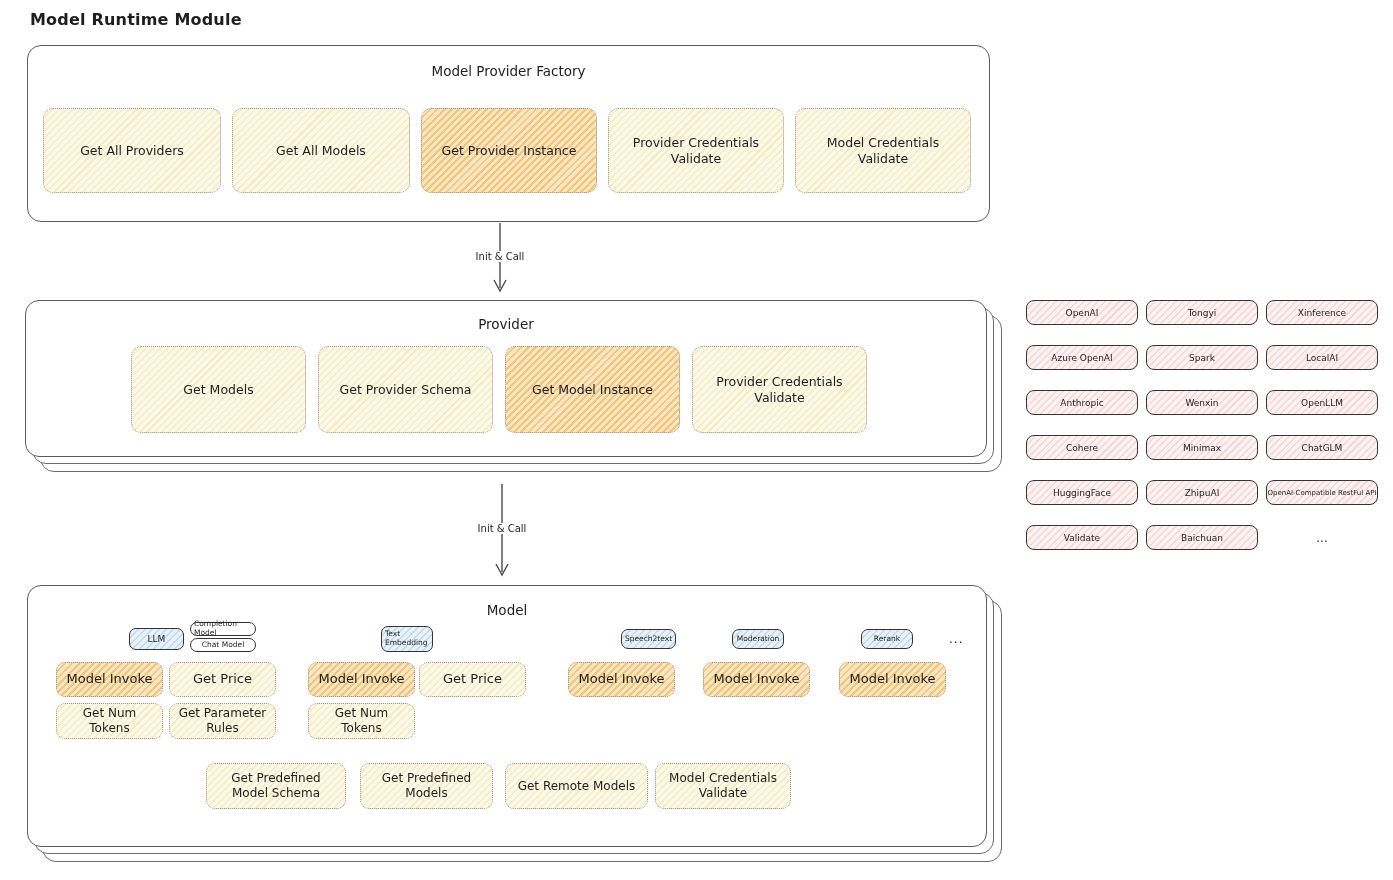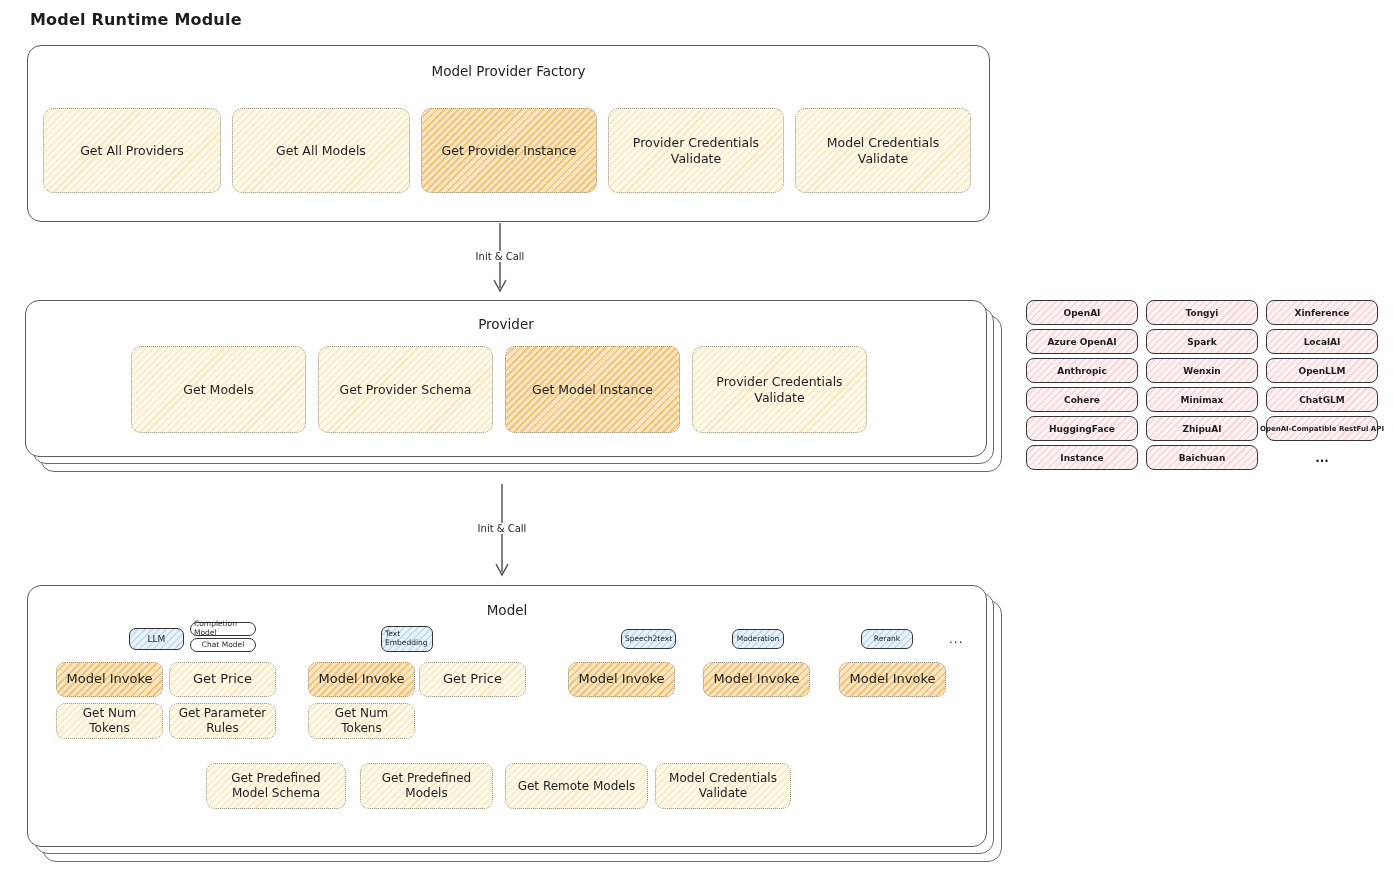--- a/index.html
+++ b/index.html
@@ -24,21 +24,21 @@
   }
   .dotted{border:1.6px dotted #979285;}
   .yellow{background:repeating-linear-gradient(135deg,rgba(233,198,107,.30) 0 1.5px,rgba(0,0,0,0) 1.5px 5px),#fdf9e9;}
   .orange{background:repeating-linear-gradient(135deg,rgba(231,164,62,.50) 0 2px,rgba(0,0,0,0) 2px 5px),#f9e6c0;}
   .pink{background:repeating-linear-gradient(135deg,rgba(224,149,149,.28) 0 1.5px,rgba(0,0,0,0) 1.5px 5px),#fdf1f1;}
   .blue{background:repeating-linear-gradient(135deg,rgba(120,170,210,.32) 0 1.5px,rgba(0,0,0,0) 1.5px 5px),#e7f1fa;}
   .solidb{border:1.5px solid #333333;}
   
   #provider-grid{
     position:absolute;left:1026px;top:300px;width:352px;
-    display:grid;grid-template-columns:repeat(3,112px);grid-auto-rows:25px;gap:4px 8px;font-weight:bold;
+    display:grid;grid-template-columns:repeat(3,112px);grid-auto-rows:25px;gap:20px 8px;
   }
   .pgitem{
     border:1.5px solid #343434;border-radius:8px;font-size:9px;
     display:flex;align-items:center;justify-content:center;text-align:center;white-space:nowrap;overflow:visible;
   }
   .pgitem.small{font-size:7px;}
   .pg-ellipsis{display:flex;align-items:center;justify-content:center;font-size:12px;}
   
   .tab{
     position:absolute;display:flex;align-items:center;justify-content:center;text-align:left;
@@ -99,21 +99,21 @@
     <div class="pgitem pink">LocalAI</div>
     <div class="pgitem pink">Anthropic</div>
     <div class="pgitem pink">Wenxin</div>
     <div class="pgitem pink">OpenLLM</div>
     <div class="pgitem pink">Cohere</div>
     <div class="pgitem pink">Minimax</div>
     <div class="pgitem pink">ChatGLM</div>
     <div class="pgitem pink">HuggingFace</div>
     <div class="pgitem pink">ZhipuAI</div>
     <div class="pgitem pink small">OpenAI-Compatible RestFul API</div>
-    <div class="pgitem pink">Instance</div>
+    <div class="pgitem pink">Validate</div>
     <div class="pgitem pink">Baichuan</div>
     <div class="pg-ellipsis">...</div>
   </div>
 
   <div class="arrow-wrap" style="left:462px;top:483px;width:80px;height:97px;">
     <svg class="arrow-svg" width="80" height="97">
       <line x1="40" y1="1" x2="40" y2="89"></line>
       <path d="M34 81 L40 92 L46 81"></path>
     </svg>
     <div class="arrow-label" style="top:40px;">Init &amp; Call</div>

